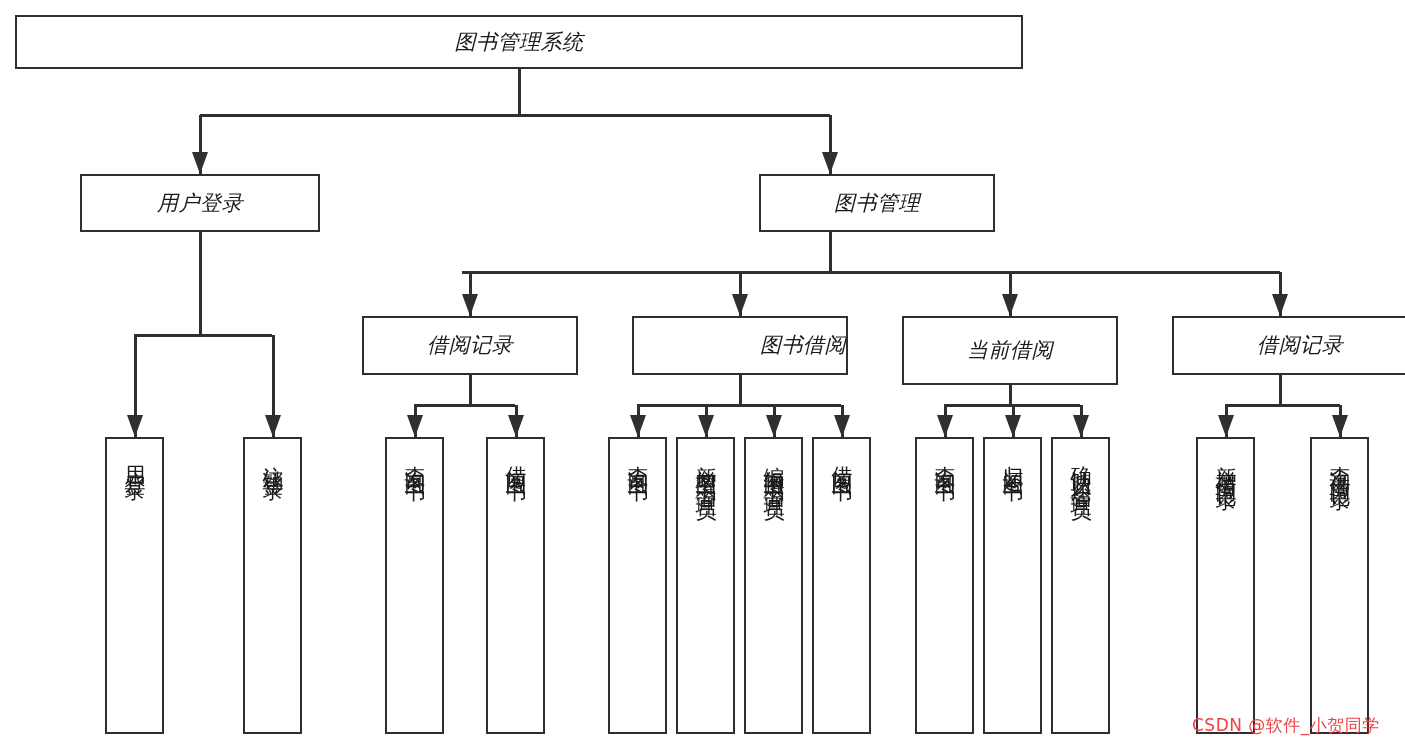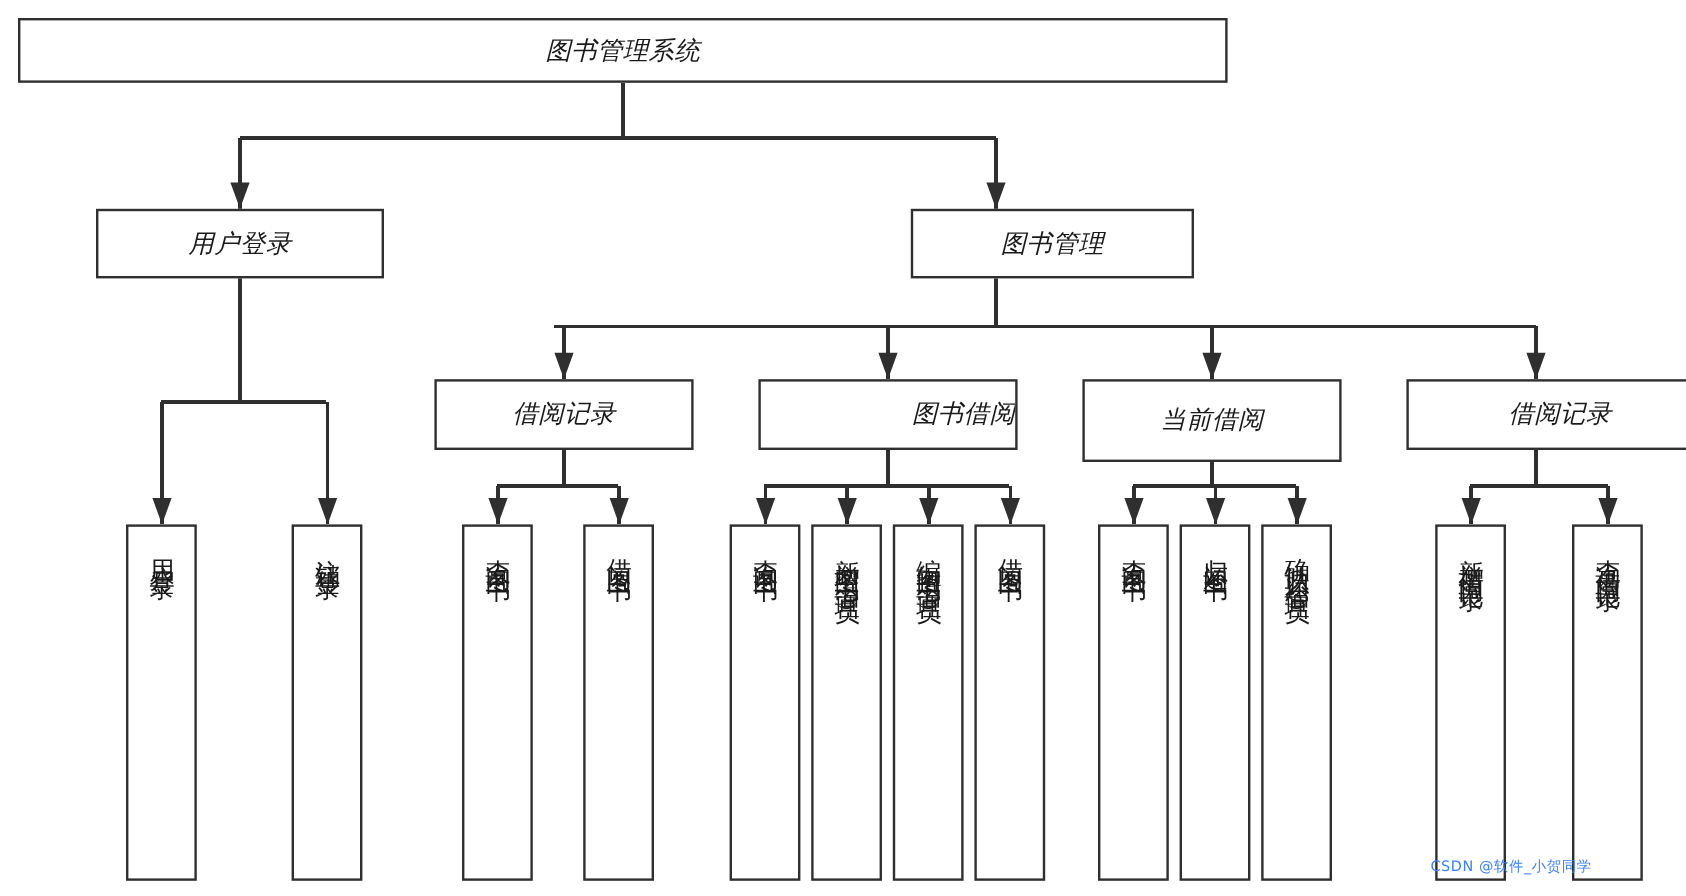--- a/index.html
+++ b/index.html
@@ -53,22 +53,22 @@
   .node.vertical .label {
     writing-mode: vertical-rl;
     text-orientation: upright;
     letter-spacing: 5px;
     line-height: 1;
     white-space: nowrap;
     font-size: 21px;
   }
   .watermark {
     position: absolute;
-    color: #3b82f6;
-    font-size: 12px;
+    color: #ef4444;
+    font-size: 17px;
     letter-spacing: 0.5px;
     white-space: nowrap;
     user-select: none;
   }
 </style>
 </head>
 <body>
 
 <div id="canvas">
   <svg id="edges" viewBox="0 0 1405 747">

